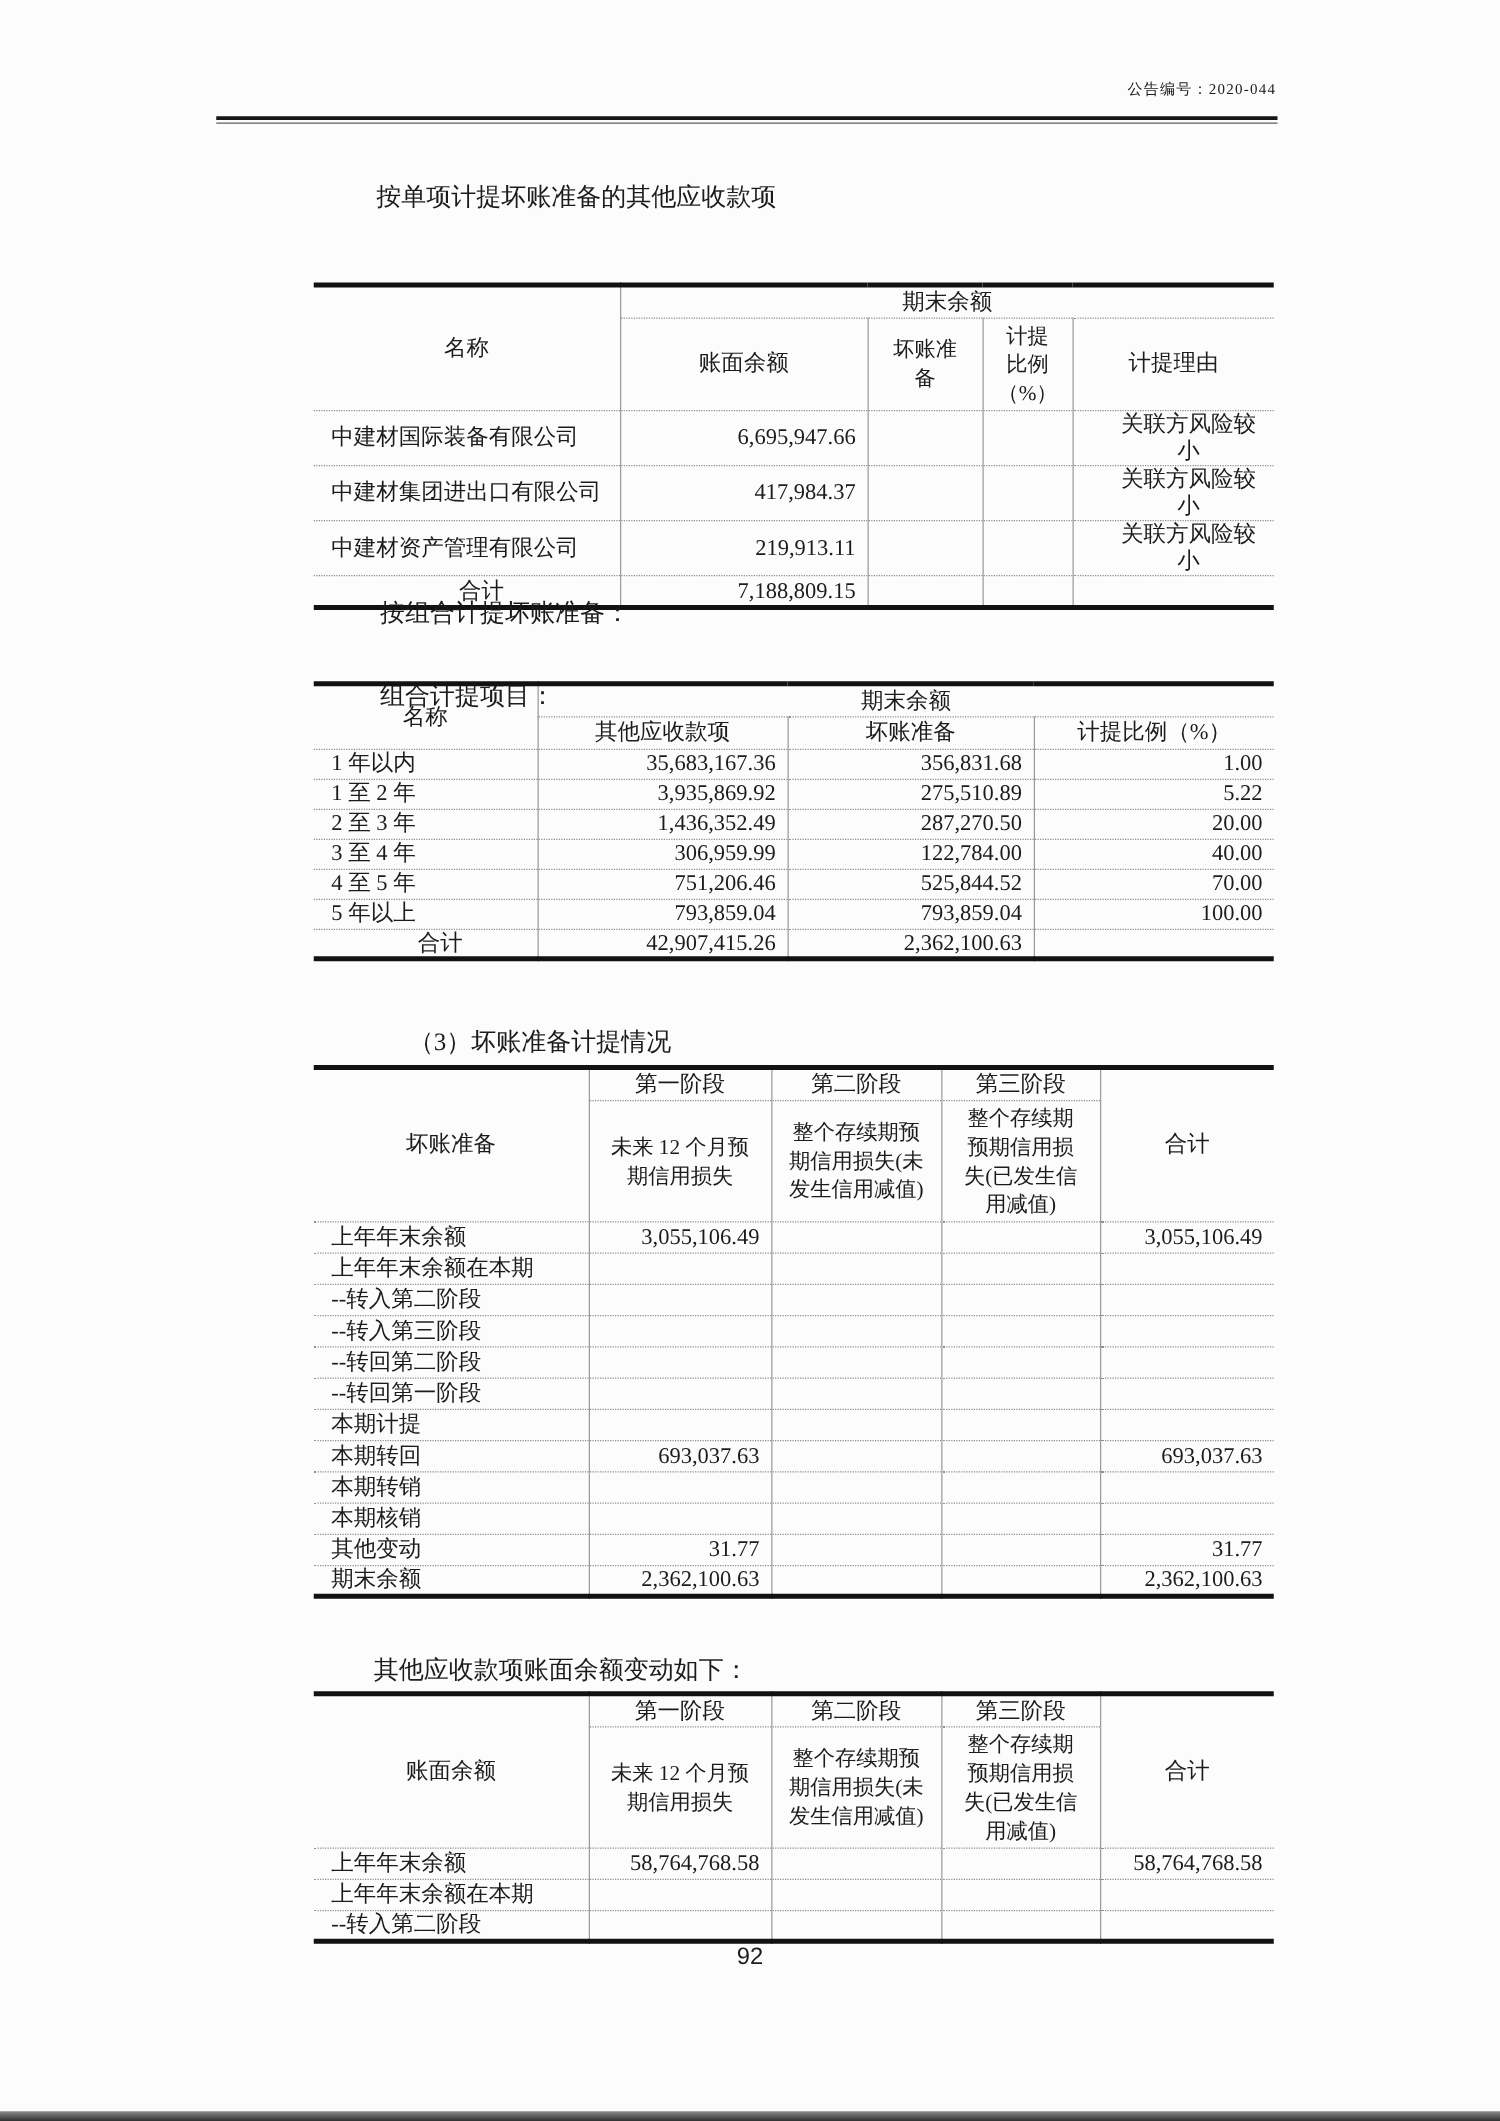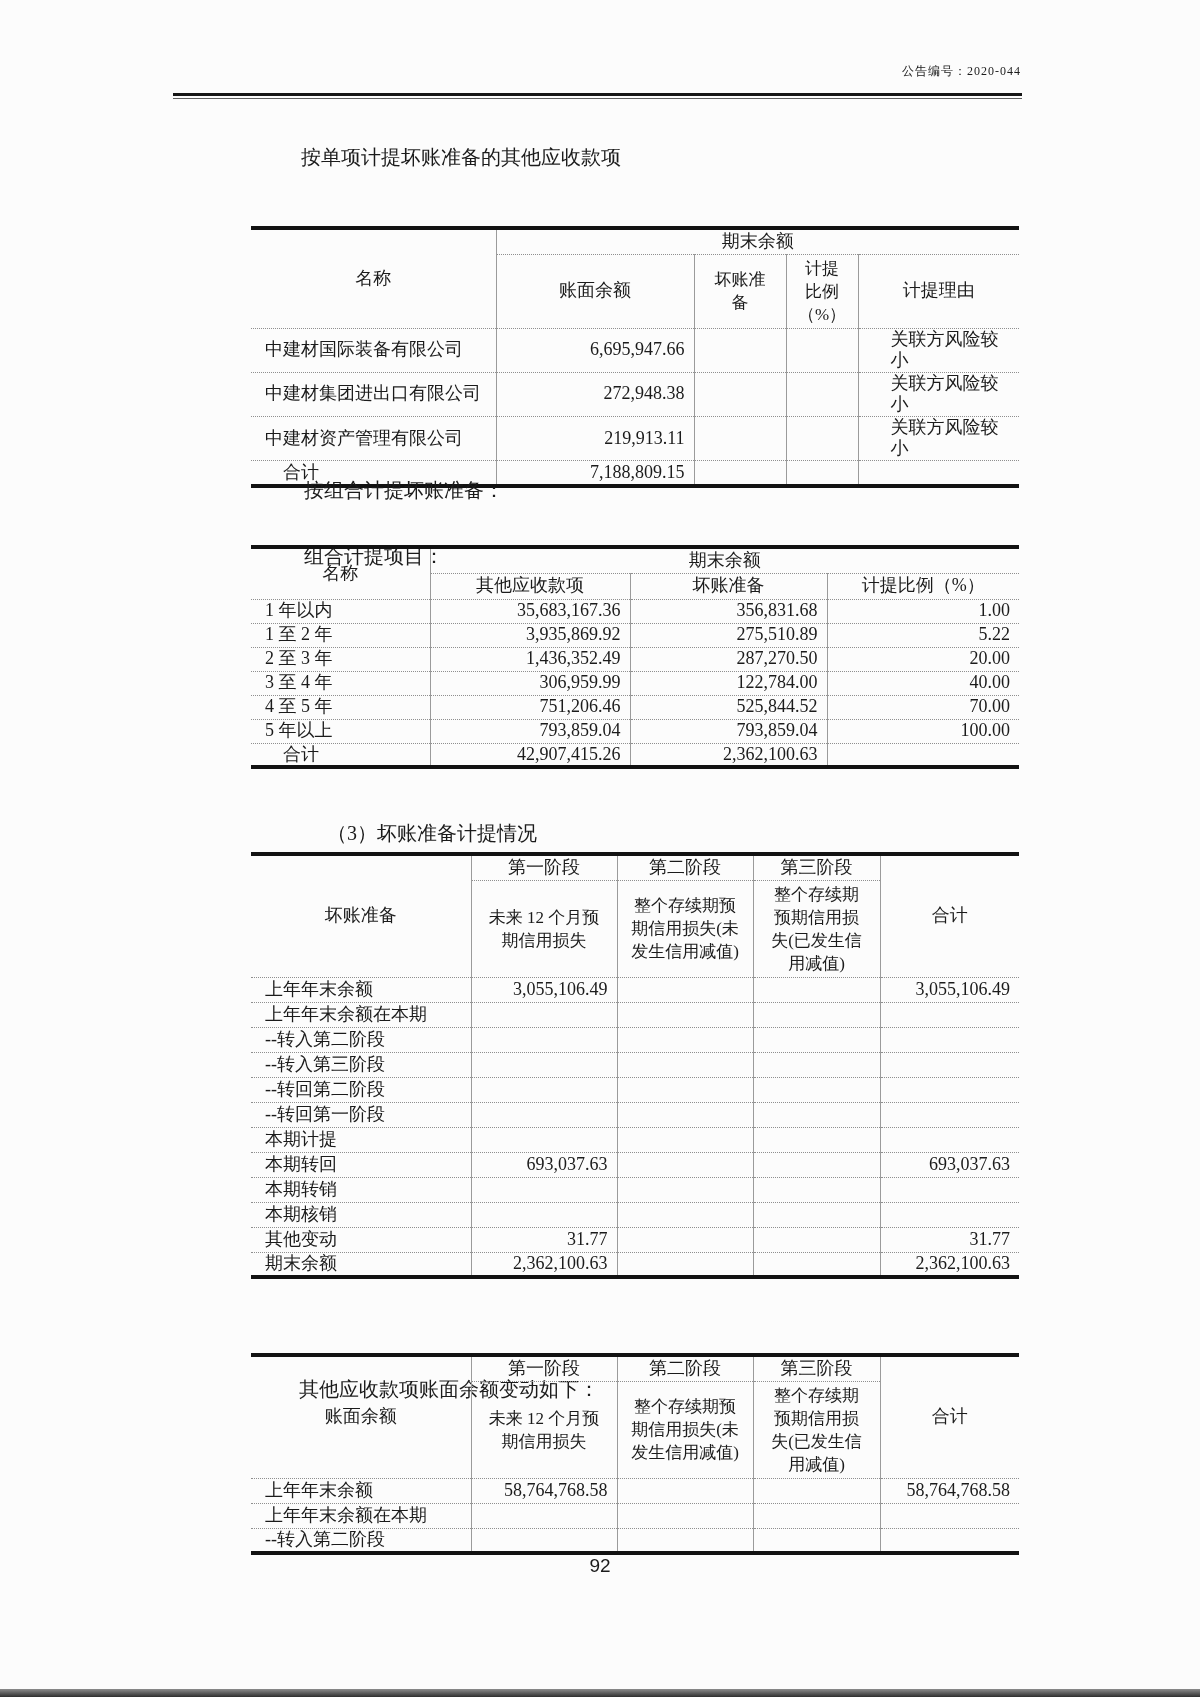--- a/index.html
+++ b/index.html
@@ -9,21 +9,21 @@
 
   .doc-num { position:absolute; top:63px; left:0; width:1021px; text-align:right; font-size:12px; letter-spacing:1px; }
   .hrule { position:absolute; left:173px; top:93px; width:849px; height:6px;
            border-top:3px solid #161616; border-bottom:1px solid #5f5f5f; }
 
   .sec-title { position:absolute; font-size:20px; white-space:nowrap; }
   .sec1 { left:301px; top:144px; }
   .sec2a { left:304px; top:477px; }
   .sec2b { left:304px; top:519px;margin-top:24px; }
   .sec3 { left:299px; top:820px;margin-left:28px; }
-  .sec4 { left:299px; top:1376px; }
+  .sec4 { left:299px; top:1322px; }
 
   table.tbl { position:absolute; border-collapse:collapse; table-layout:fixed; width:768px;
               border-top:4px solid #121212; border-bottom:4px solid #121212; font-size:18px; }
   .tbl td { border:1px solid #9b9b9b; border-top:1px dotted #8f8f8f; border-bottom:1px dotted #8f8f8f;
             padding:0 8px; overflow:hidden; vertical-align:middle; line-height:1.2; }
   .tbl td.cL { border-left:none; }
   .tbl td.cR { border-right:none; }
 
   #table1 { left:251px; top:226px; }
   #table2 { left:251px; top:545px; }
@@ -34,21 +34,21 @@
   tr.h71 { height:71px; }
   tr.h92 { height:92px; }
   tr.h94 { height:94px; }
   tr.r25 { height:25px; }
   tr.r24 { height:24px; }
 
   td.hc  { text-align:center; }
   td.pre { white-space:pre-line; line-height:23px; font-size:17px; padding:2px 3px; }
   td.lbl { text-align:left; padding-left:14px; }
   td.num { text-align:right; padding-right:9px; }
-  td.ctr { text-align:left;padding-left:32px; }
+  td.ctr { text-align:center;padding-left:32px; }
 
   .pagenum { position:absolute; left:0; top:1555px; width:1200px; text-align:center;
              font-size:19px; font-family:Liberation Sans, sans-serif; }
   .scan-band { position:absolute; left:0; top:1689px; width:1200px; height:8px;
                background:linear-gradient(180deg,#8c8c8c 0%,#2e2e2e 100%); }
 </style>
 </head>
 <body>
 
 <div class="doc-num">公告编号：2020-044</div>
@@ -80,21 +80,21 @@
     </tr>
     <tr class="r25">
       <td class="lbl cL">中建材国际装备有限公司</td>
       <td class="num">6,695,947.66</td>
       <td class="num"></td>
       <td class="num"></td>
       <td class="ctr cR">关联方风险较小</td>
     </tr>
     <tr class="r25">
       <td class="lbl cL">中建材集团进出口有限公司</td>
-      <td class="num">272,948.38</td>
+      <td class="num">417,984.37</td>
       <td class="num"></td>
       <td class="num"></td>
       <td class="ctr cR">关联方风险较小</td>
     </tr>
     <tr class="r25">
       <td class="lbl cL">中建材资产管理有限公司</td>
       <td class="num">219,913.11</td>
       <td class="num"></td>
       <td class="num"></td>
       <td class="ctr cR">关联方风险较小</td>

